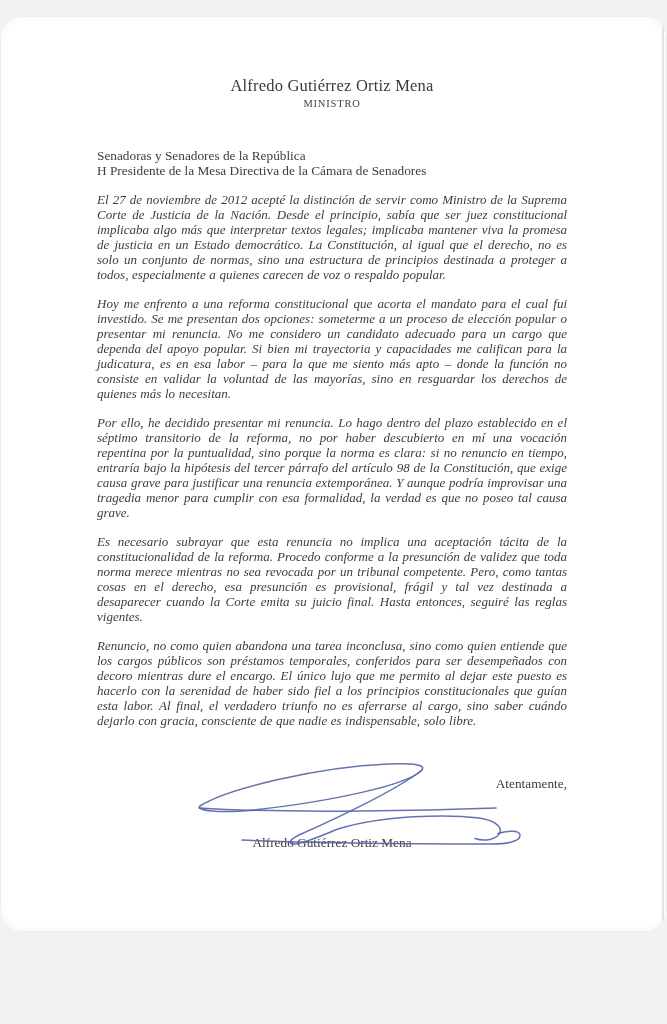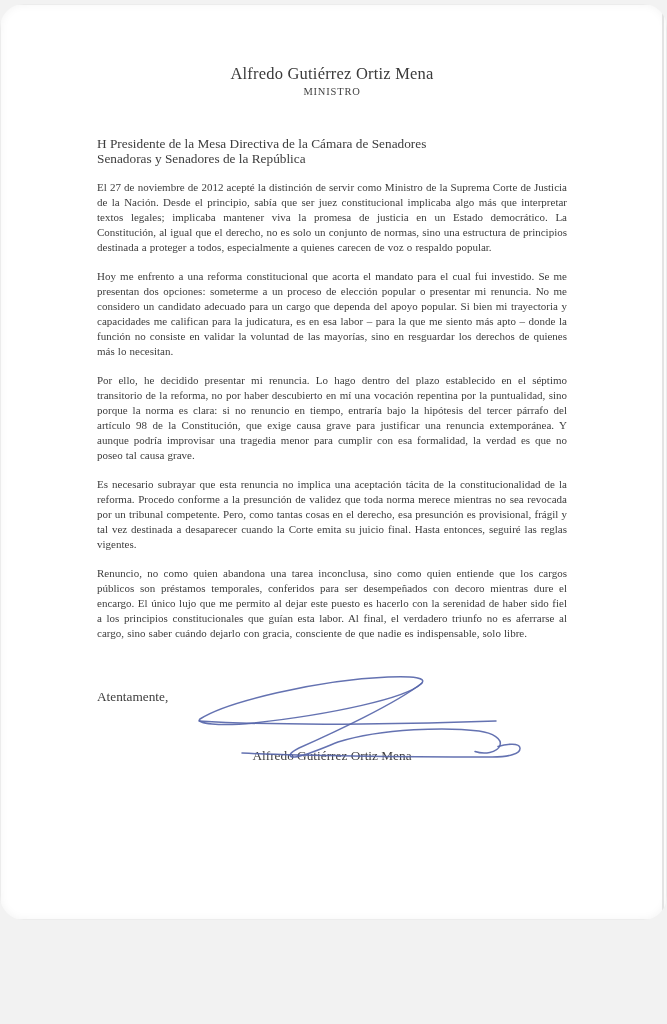--- a/index.html
+++ b/index.html
@@ -5,21 +5,21 @@
 <style>
   html, body {
     margin: 0;
     padding: 0;
     background: #f2f2f2;
   }
   .page {
     position: relative;
     width: 667px;
     height: 916px;
-    margin: 4px auto;
+    margin: 16px auto;
     background: var(--paper, #ffffff);
     font-family: "Liberation Serif", "DejaVu Serif", serif;
     color: var(--ink, #3d3d3d);
     overflow: hidden;
     box-shadow: inset 0 0 10px rgba(0,0,0,0.05);
     border-radius: 24px;
   }
   
   .page::after {
     content: "";
@@ -62,33 +62,34 @@
     color: #424242;
   }
   .recipient {
     margin-top: 38px;
     font-size: 13.3px;
     line-height: 15px;
   }
   .recipient div { white-space: nowrap; }
   .body p {
     margin: 14px 0 0 0;
-    font-size: 11px;
+    font-size: 13px;
     line-height: 15px;
     text-align: justify;
     word-spacing: 0.4px;
+    font-style: italic;
   }
   .closing {
     position: relative;
     margin-top: 30px;
     height: 120px;
   }
   .valediction {
     padding-top: 18px;
-    text-align: left;
+    text-align: right;
     font-size: 13.3px;
     line-height: 15px;
   }
   .signatory {
     margin-top: 44px;
     text-align: center;
     font-size: 13.3px;
     line-height: 15px;
   }
   .signature-svg {
@@ -113,22 +114,22 @@
 
 <div class="page">
   <div class="content">
 
     <div class="letterhead">
       <div class="author-name">Alfredo Gutiérrez Ortiz Mena</div>
       <div class="author-role">MINISTRO</div>
     </div>
 
     <div class="recipient">
+      <div>Senadoras y Senadores de la República</div>
       <div>H Presidente de la Mesa Directiva de la Cámara de Senadores</div>
-      <div>Senadoras y Senadores de la República</div>
     </div>
 
     <div class="body">
       <p>El 27 de noviembre de 2012 acepté la distinción de servir como Ministro de la Suprema Corte de Justicia de la Nación. Desde el principio, sabía que ser juez constitucional implicaba algo más que interpretar textos legales; implicaba mantener viva la promesa de justicia en un Estado democrático. La Constitución, al igual que el derecho, no es solo un conjunto de normas, sino una estructura de principios destinada a proteger a todos, especialmente a quienes carecen de voz o respaldo popular.</p>
       <p>Hoy me enfrento a una reforma constitucional que acorta el mandato para el cual fui investido. Se me presentan dos opciones: someterme a un proceso de elección popular o presentar mi renuncia. No me considero un candidato adecuado para un cargo que dependa del apoyo popular. Si bien mi trayectoria y capacidades me califican para la judicatura, es en esa labor – para la que me siento más apto – donde la función no consiste en validar la voluntad de las mayorías, sino en resguardar los derechos de quienes más lo necesitan.</p>
       <p>Por ello, he decidido presentar mi renuncia. Lo hago dentro del plazo establecido en el séptimo transitorio de la reforma, no por haber descubierto en mí una vocación repentina por la puntualidad, sino porque la norma es clara: si no renuncio en tiempo, entraría bajo la hipótesis del tercer párrafo del artículo 98 de la Constitución, que exige causa grave para justificar una renuncia extemporánea. Y aunque podría improvisar una tragedia menor para cumplir con esa formalidad, la verdad es que no poseo tal causa grave.</p>
       <p>Es necesario subrayar que esta renuncia no implica una aceptación tácita de la constitucionalidad de la reforma. Procedo conforme a la presunción de validez que toda norma merece mientras no sea revocada por un tribunal competente. Pero, como tantas cosas en el derecho, esa presunción es provisional, frágil y tal vez destinada a desaparecer cuando la Corte emita su juicio final. Hasta entonces, seguiré las reglas vigentes.</p>
       <p>Renuncio, no como quien abandona una tarea inconclusa, sino como quien entiende que los cargos públicos son préstamos temporales, conferidos para ser desempeñados con decoro mientras dure el encargo. El único lujo que me permito al dejar este puesto es hacerlo con la serenidad de haber sido fiel a los principios constitucionales que guían esta labor. Al final, el verdadero triunfo no es aferrarse al cargo, sino saber cuándo dejarlo con gracia, consciente de que nadie es indispensable, solo libre.</p>
     </div>
 

